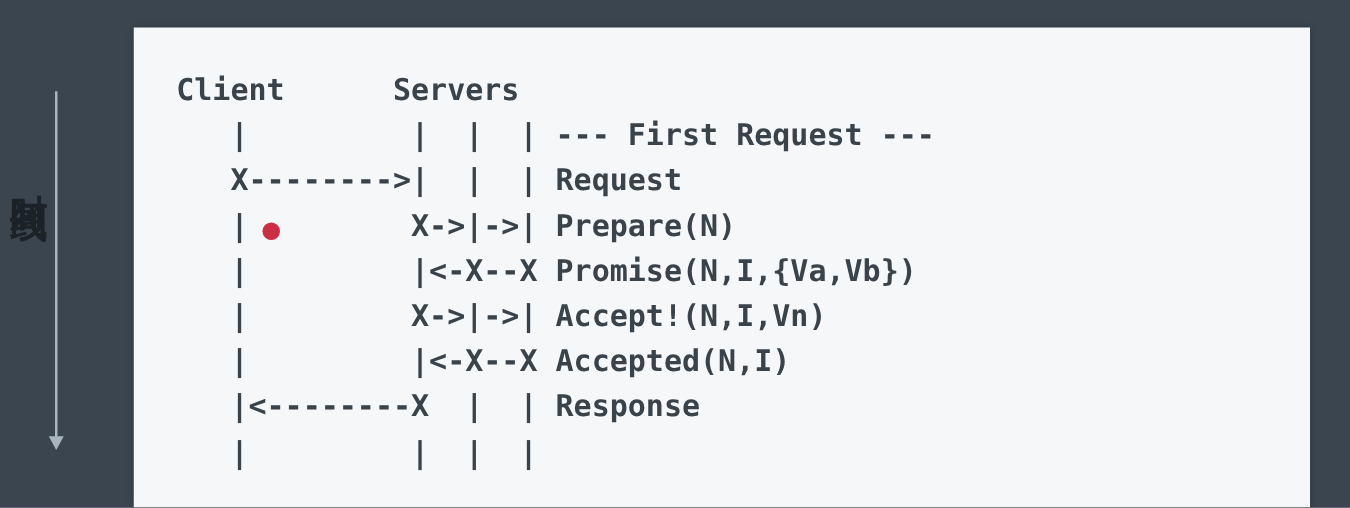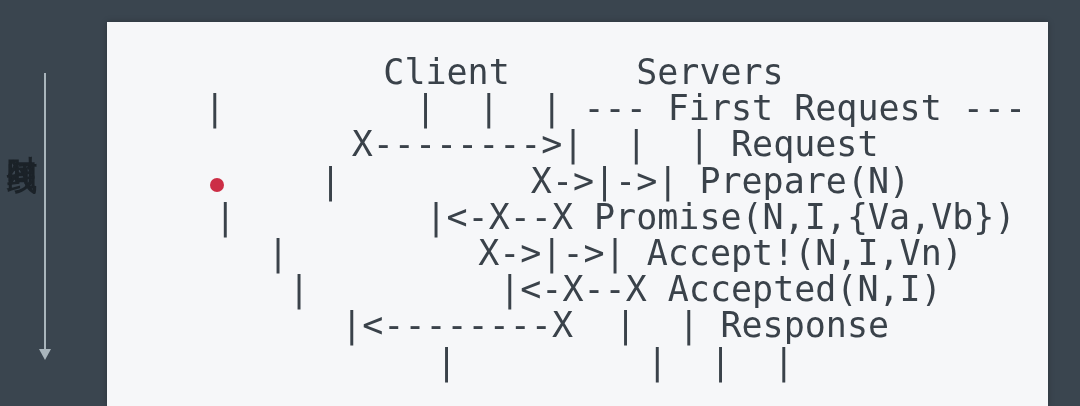--- a/index.html
+++ b/index.html
@@ -53,26 +53,25 @@
     left: 107px; top: 22px;
     width: 941px; height: 384px;
     background: #f6f7f9;
     box-shadow: 0 0 6px rgba(0,0,0,0.25);
   }
   .ascii {
     position: absolute;
     left: 34px; top: 32px;
     margin: 0;
     font-family: "DejaVu Sans Mono", "Liberation Mono", monospace;
-    font-size: 35px;
+    font-size: 24px;
     line-height: 36.2px;
-    font-weight: 400;
+    font-weight: 700;
     color: #3a424a;
     white-space: pre;
-    text-align: center;
   }
   .red-dot {
     position: absolute;
     left: 103px;  
     top: 156px;   
     width: 14px; height: 14px;
     border-radius: 50%;
     background: #cc2e46;
   }
 </style>

